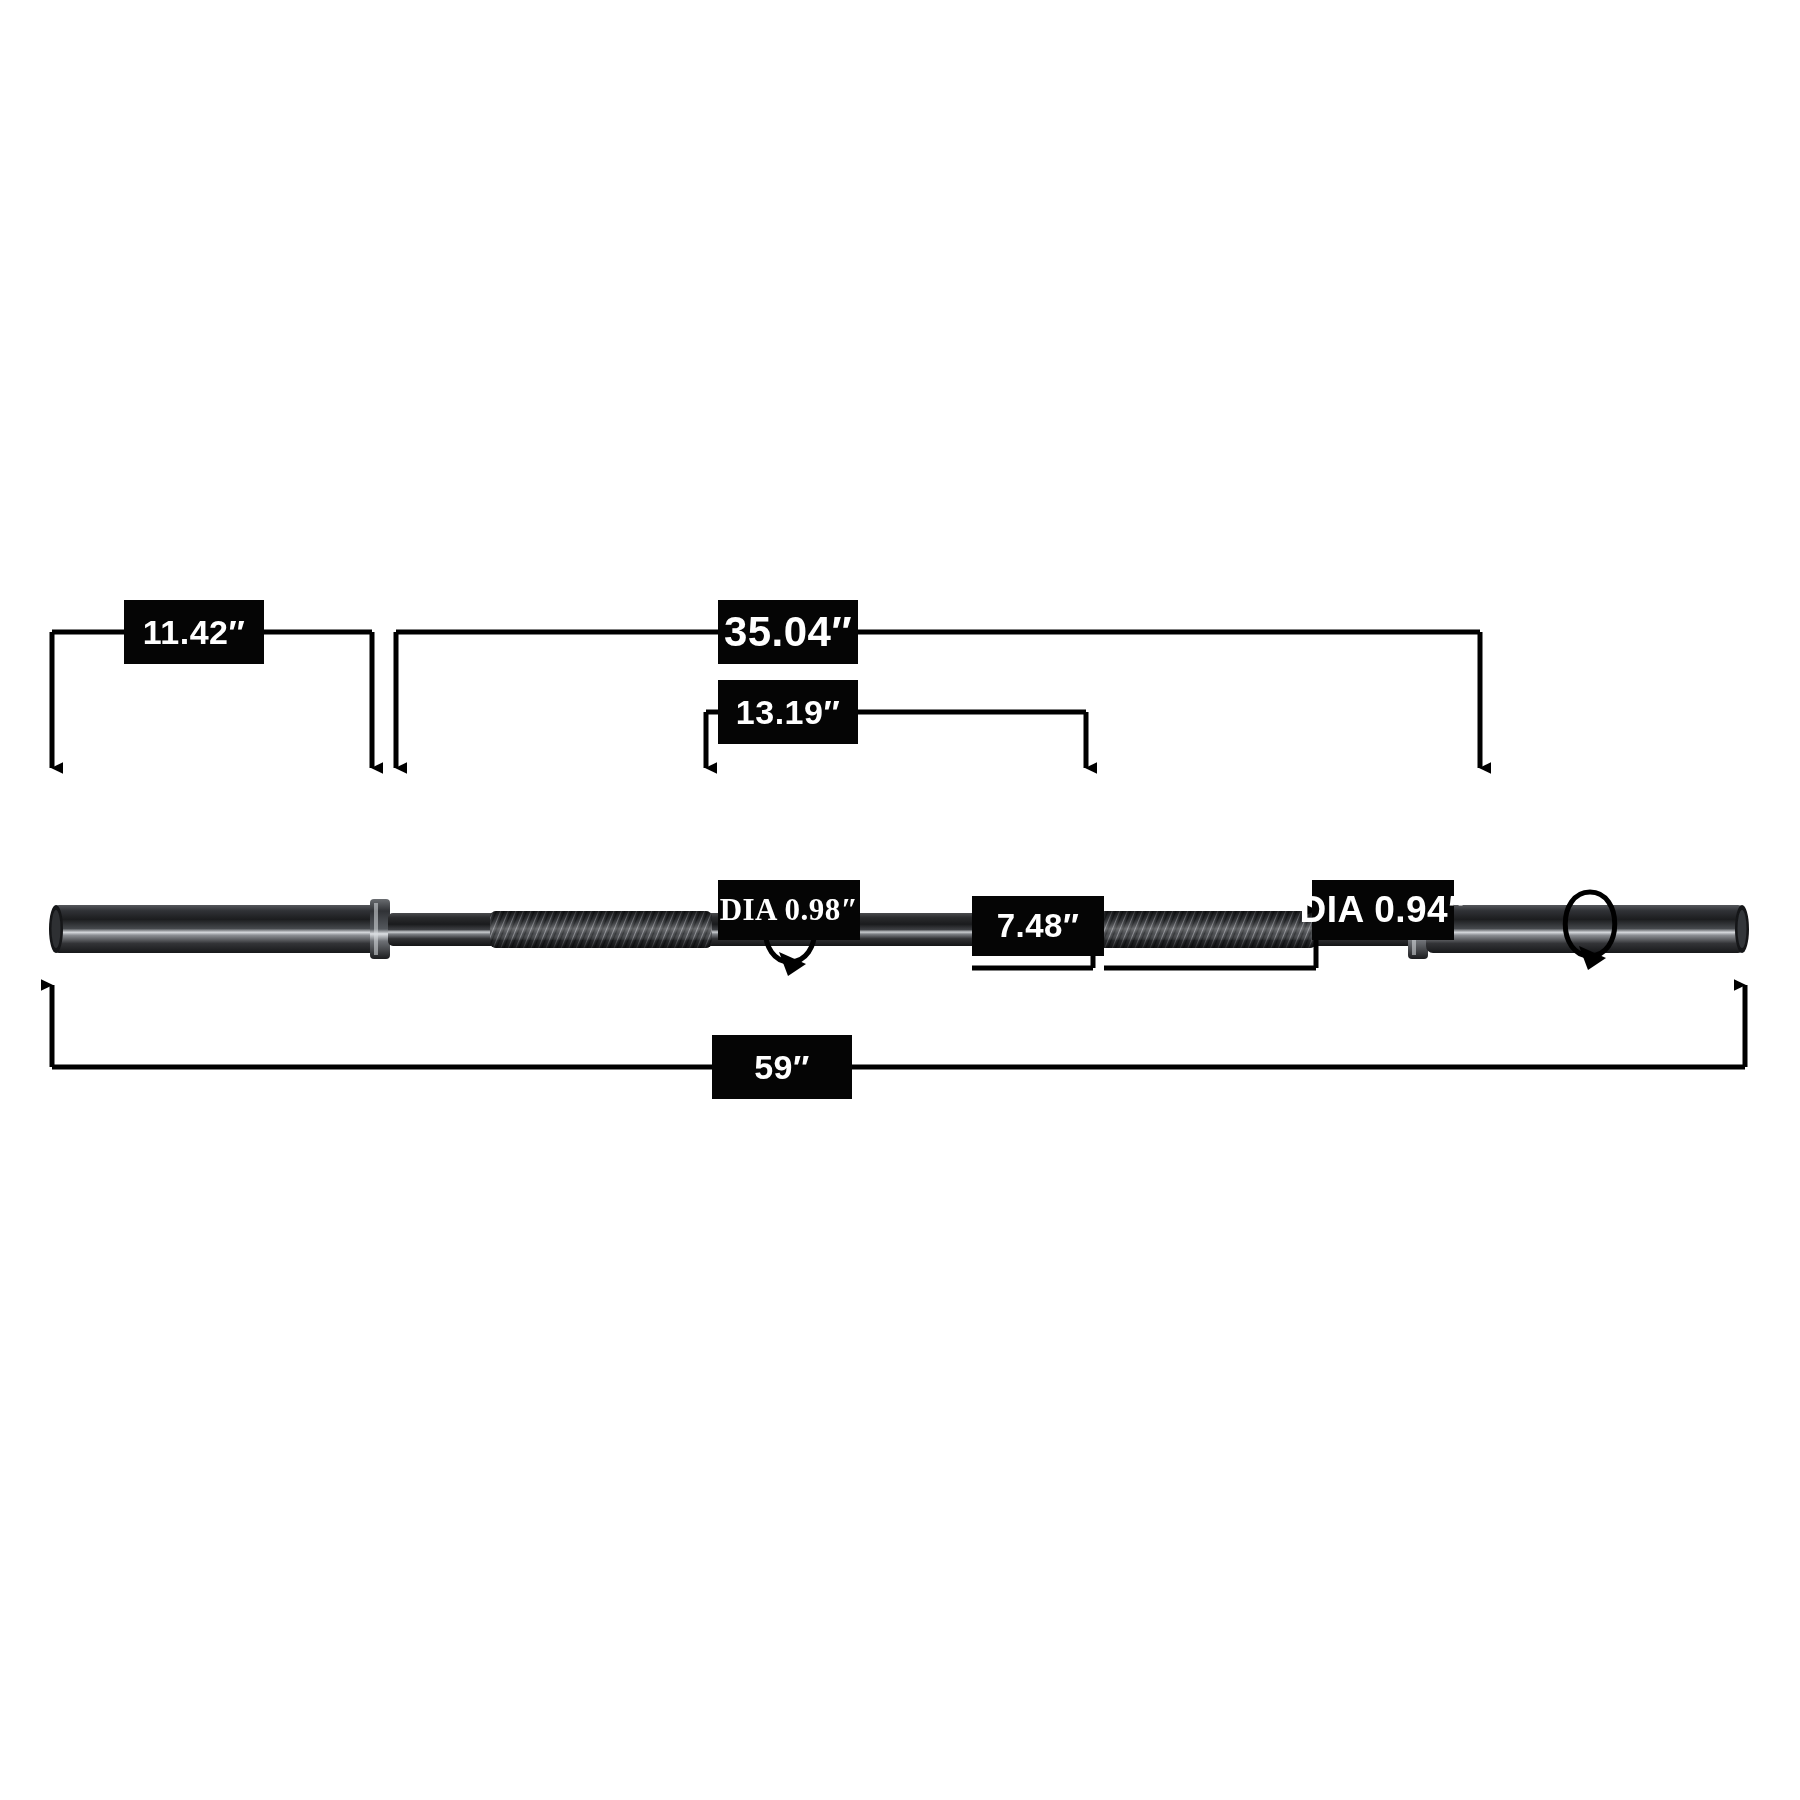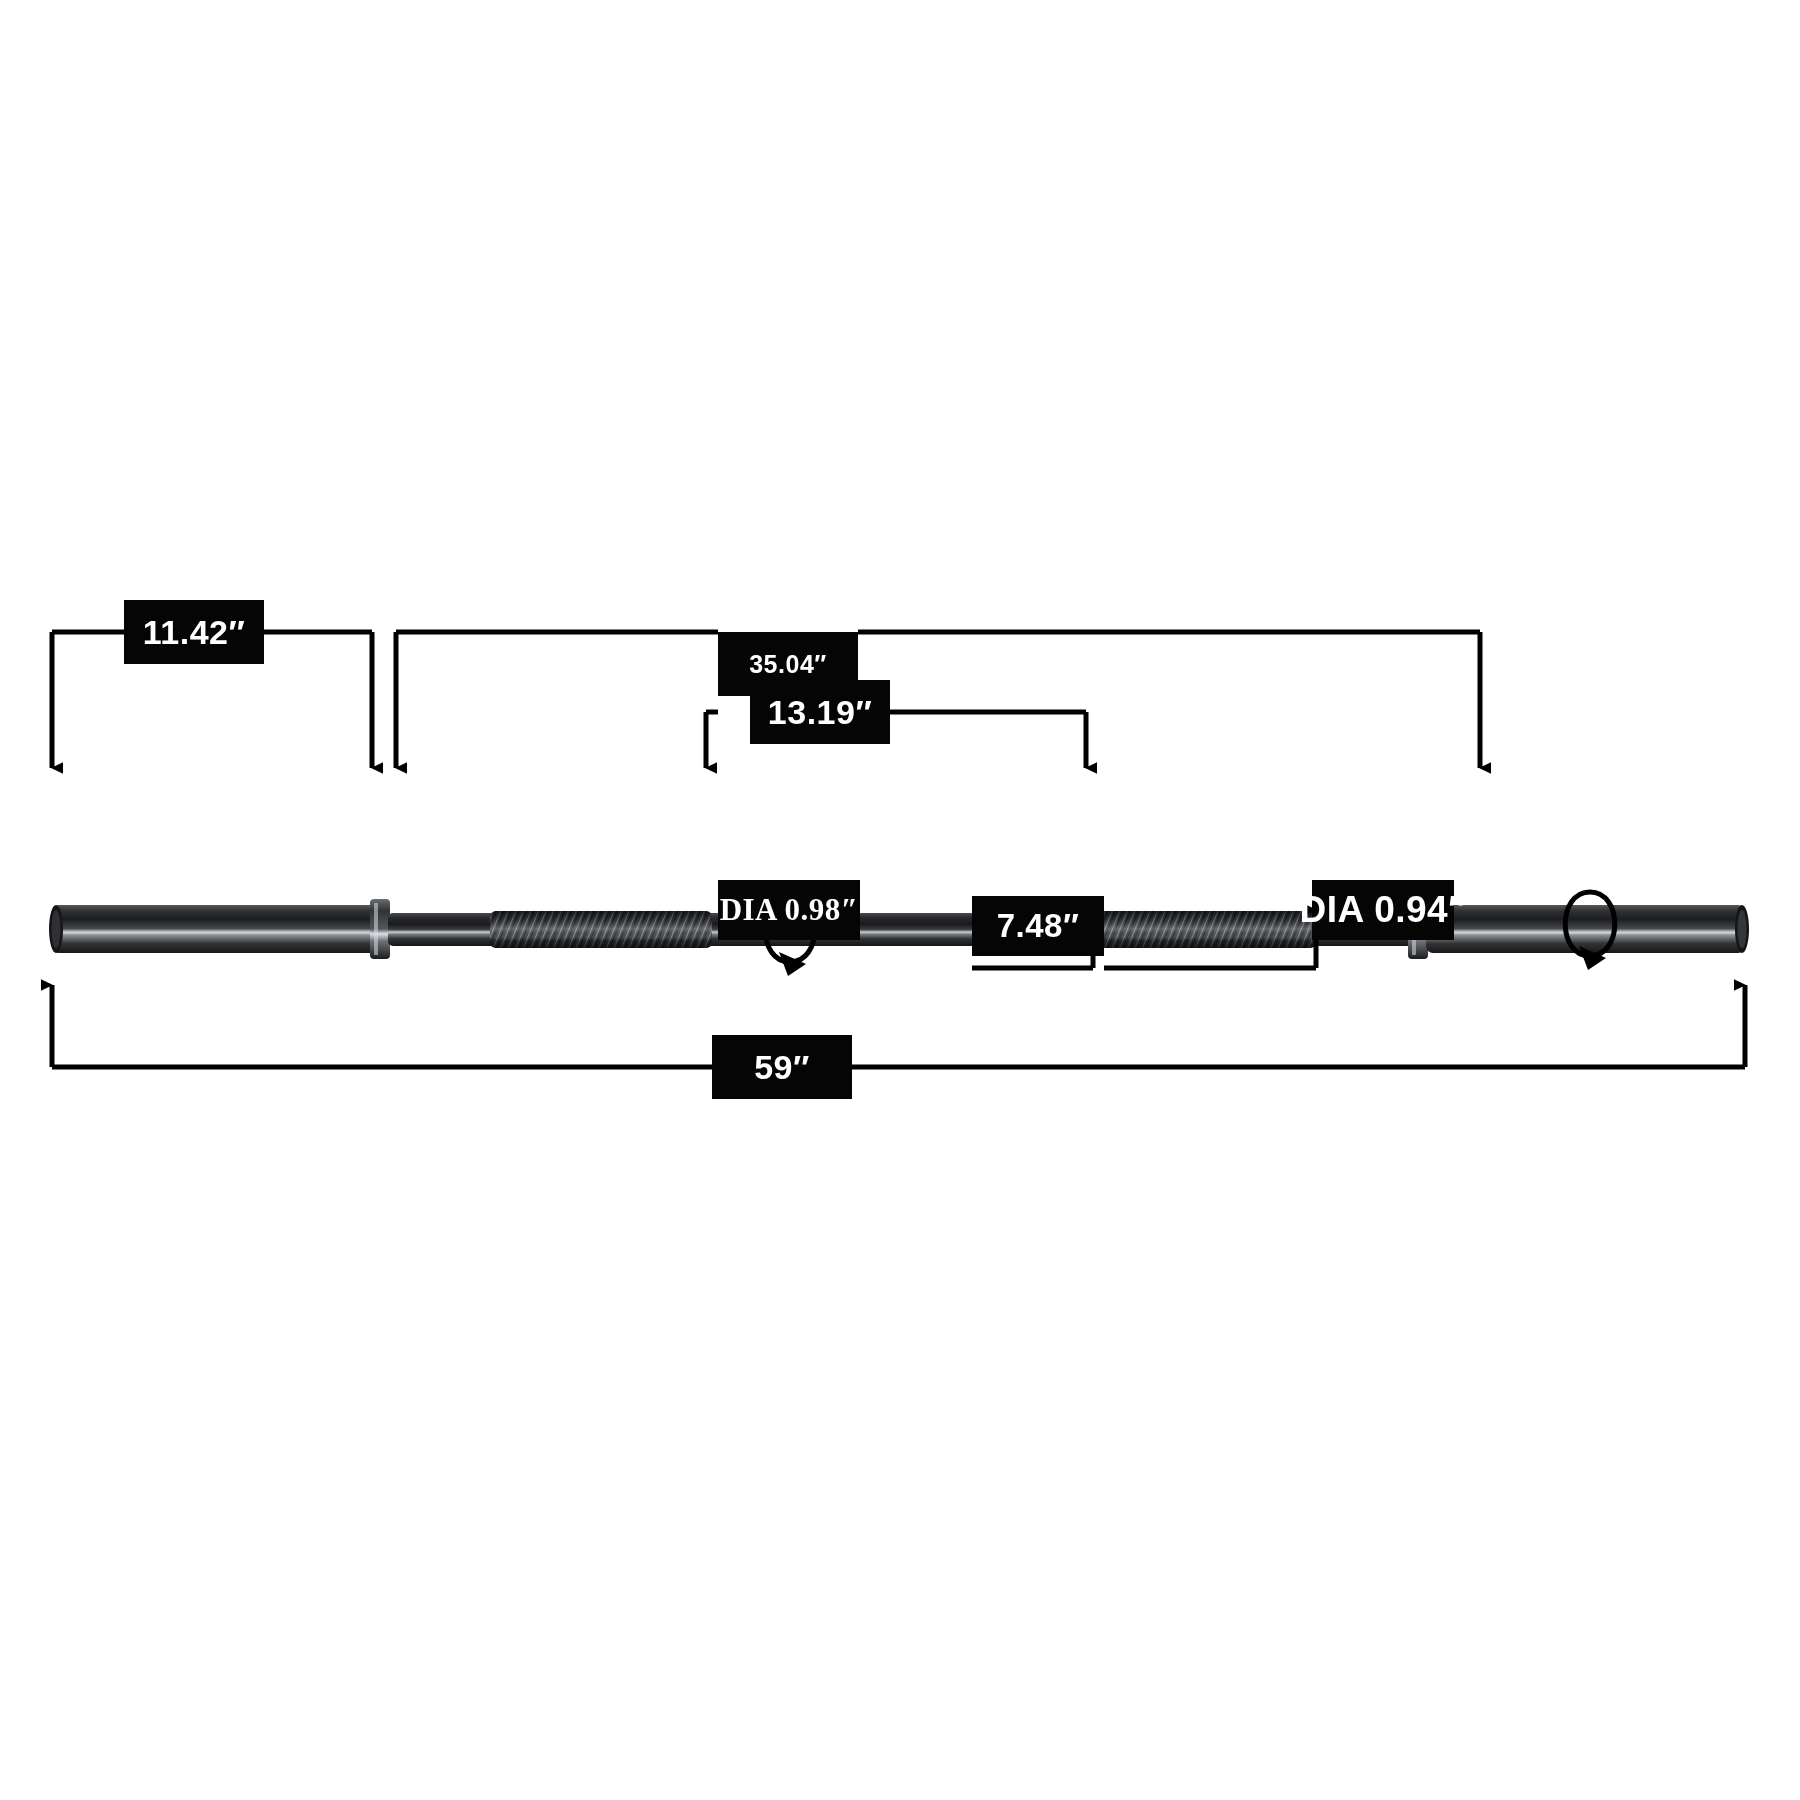--- a/index.html
+++ b/index.html
@@ -19,22 +19,22 @@
     color:#ffffff;
     font-weight:bold;
     display:flex;
     align-items:center;
     justify-content:center;
     letter-spacing:0.5px;
     white-space:nowrap;
     box-sizing:border-box;
   }
   .chip-11   {left:124px; top:600px;  width:140px; height:64px;  font-size:34px;text-align:center;}
-  .chip-35   {left:718px; top:632px;  width:140px; height:64px;  font-size:25px;}
-  .chip-13   {left:718px; top:680px;  width:140px; height:64px;  font-size:34px;margin-left:32px;}
+  .chip-35   {left:718px; top:600px;  width:140px; height:64px;  font-size:42px;}
+  .chip-13   {left:718px; top:680px;  width:140px; height:64px;  font-size:34px;}
   .chip-dia98{left:718px; top:880px;  width:142px; height:60px;  font-size:31px;font-family:Liberation Serif, serif;}
   .chip-748  {left:972px; top:880px;  width:132px; height:60px;  font-size:33px;margin-top:16px;}
   .chip-dia94{left:1312px;top:880px;  width:142px; height:60px;  font-size:37px;}
   .chip-59   {left:712px; top:1035px; width:140px; height:64px;  font-size:34px;}
 </style>
 </head>
 <body>
 
 <div id="stage">
 

